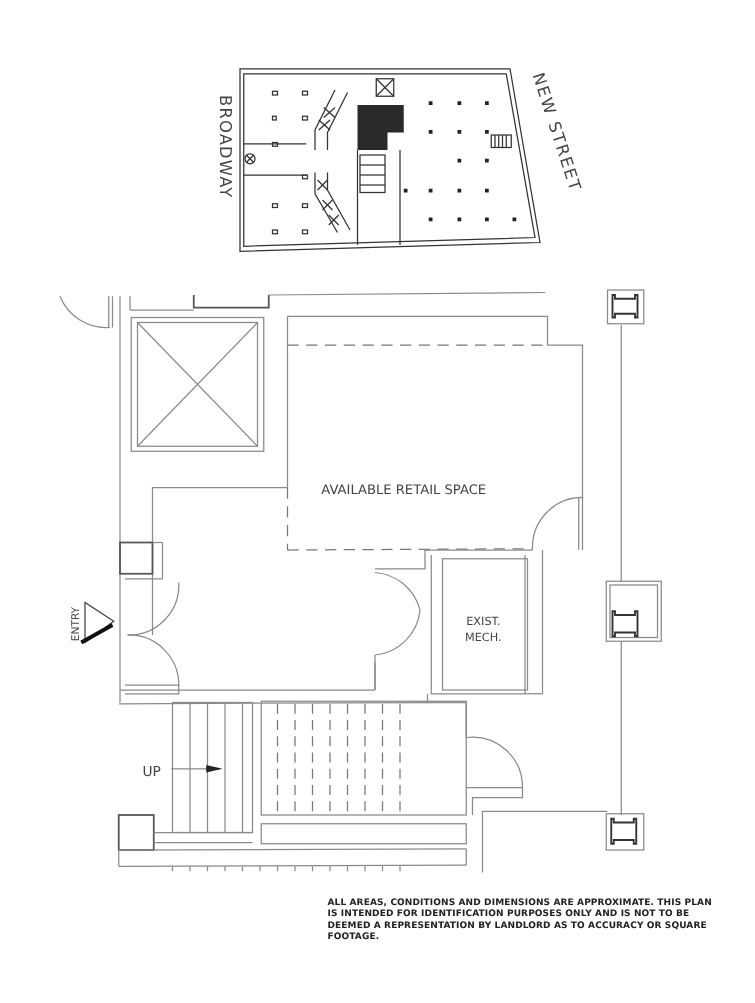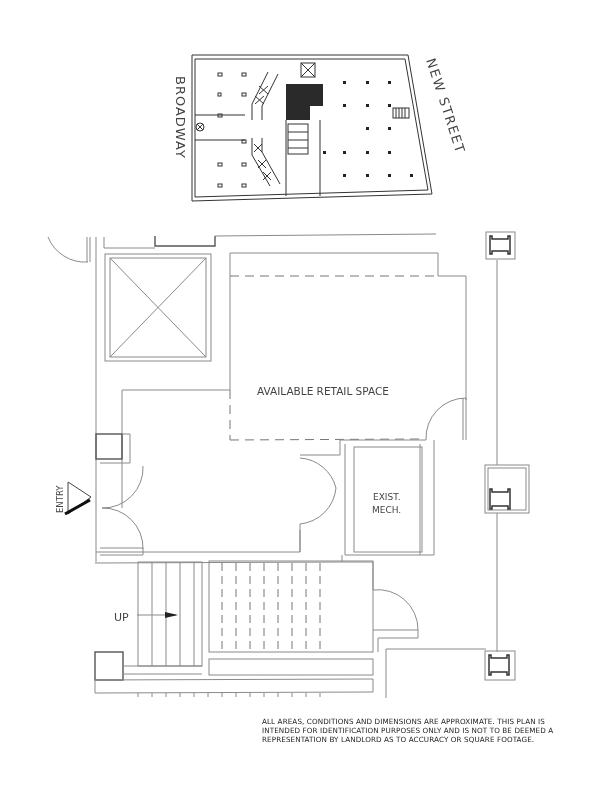--- a/index.html
+++ b/index.html
@@ -9,21 +9,21 @@
     .wall-d { stroke: #555; stroke-width: 1.4; fill: none; }
     .dash { stroke: #777; stroke-width: 1; fill: none; stroke-dasharray: 9 6; }
     .stairdash { stroke: #777; stroke-width: 1; fill: none; stroke-dasharray: 8 5; }
     .txt { font-family: "DejaVu Sans", sans-serif; fill: #444; }
     .key { stroke: #333; stroke-width: 1; fill: none; }
     .keyfill { fill: #2a2a2a; }
     .col { fill: none; stroke: #333; stroke-width: 1; }
     .disclaimer {
       position: absolute; left: 262px; top: 717px; width: 310px;
       font-family: "DejaVu Sans", sans-serif; font-size: 7.2px; line-height: 9px;
-      font-weight: normal; color: #222; letter-spacing: 0.1px;
+      font-weight: bold; color: #222; letter-spacing: 0.1px;
     }
   </style>
 </head>
 <body>
 
 <svg id="plan" viewBox="0 0 604 802" xmlns="http://www.w3.org/2000/svg">
 
   <g>
 
     <polygon class="key" points="192,55 408,55 432,194 192,201" stroke-width="2"></polygon>

